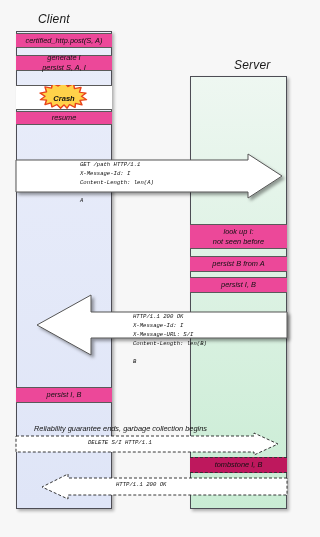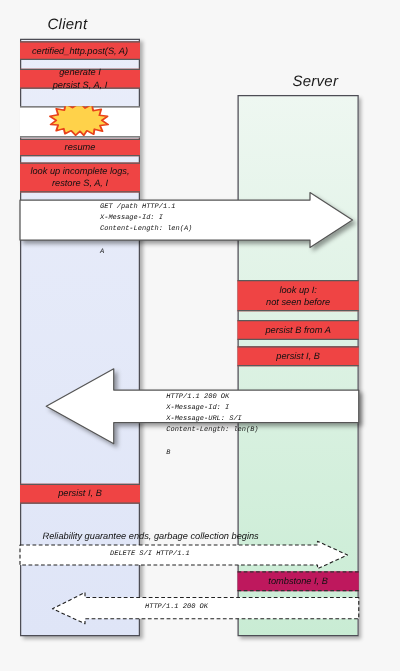--- a/index.html
+++ b/index.html
@@ -36,21 +36,21 @@
   }
   #server-lane{
     left:190px;top:76px;width:97px;height:433px;
     background:linear-gradient(180deg,#eef7f1 0%,#c9ecd4 100%);
   }
 
   
   .act{
     position:absolute;
     box-sizing:border-box;
-    background:#ef4444;
+    background:#ec4899;
     border-top:1px solid #5a5a5a;
     border-bottom:1px solid #5a5a5a;
     font-size:7.4px;
     color:#111;
     text-align:center;
     line-height:1.32;
     display:flex;
     align-items:center;
     justify-content:center;
     flex-direction:column;
@@ -119,30 +119,27 @@
     <span class="ln">generate I</span>
     <span class="ln">persist S, A, I</span>
   </div>
 
   <div id="crash-wrap">
     <svg id="crash-burst" viewBox="0 0 120 52">
       <polygon points="60,1 68,11 79,4 81,16 94,13 91,25 104,27 95,35 105,43 92,45 96,56 83,52 82,62
                        71,55 66,64 60,56 53,64 46,55 36,61 34,51 22,55 25,44 13,43 22,35 12,27 25,24
                        22,12 35,15 37,3 48,10" transform="translate(0,-6) scale(1,0.82)" fill="#ffd24a" stroke="#e8421a" stroke-width="3" stroke-linejoin="round"></polygon>
     </svg>
+    <div id="crash-label">Crash</div>
   </div>
 
   <div class="act cact" style="top:111px;height:14px;">
     <span class="ln">resume</span>
   </div>
 
-  <div class="act cact" style="top:130px;height:24px;">
-    <span class="ln">look up incomplete logs,</span>
-    <span class="ln">restore S, A, I</span>
-  </div>
 
   <div class="act cact" style="top:387px;height:16px;">
     <span class="ln">persist I, B</span>
   </div>
 
   <div class="act sact" style="top:224px;height:25px;">
     <span class="ln">look up I:</span>
     <span class="ln">not seen before</span>
   </div>
 

